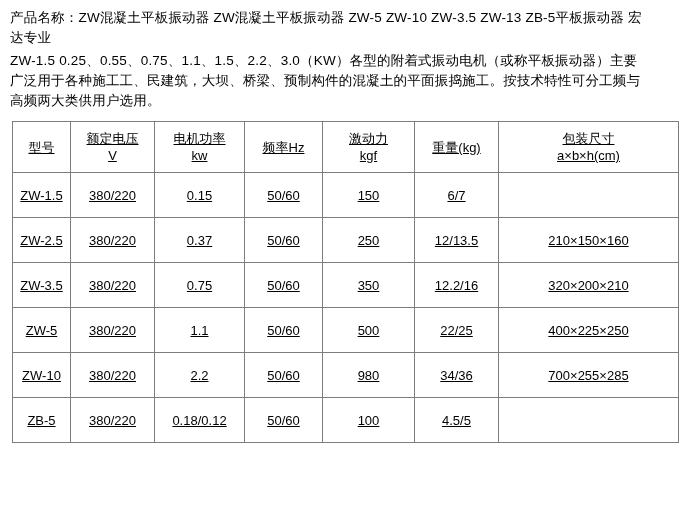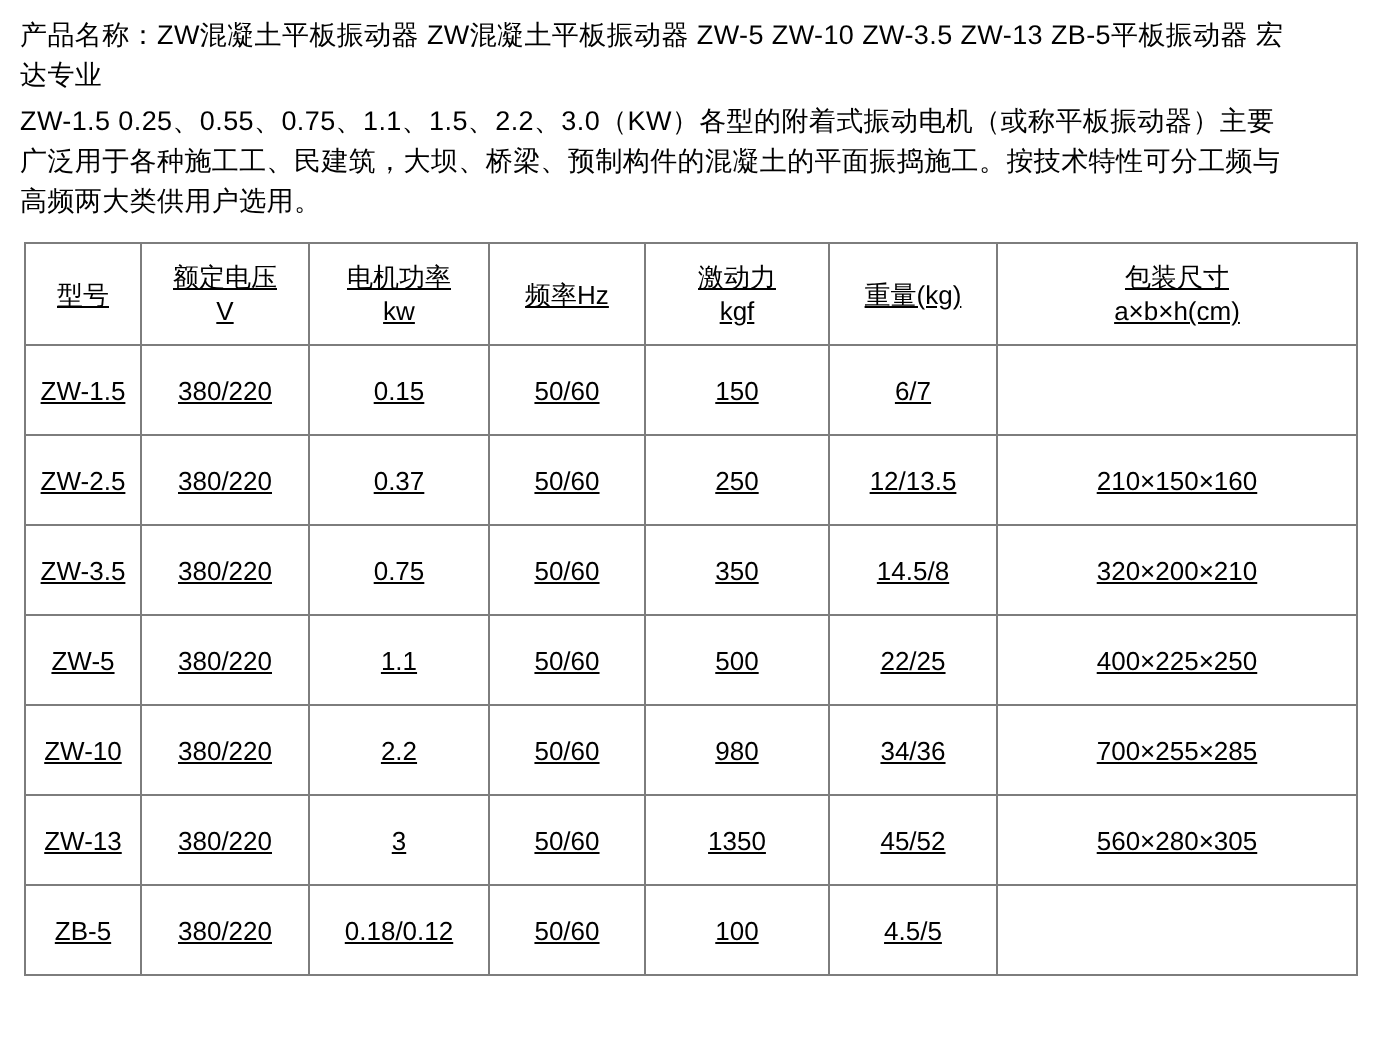--- a/index.html
+++ b/index.html
@@ -129,21 +129,21 @@
         <td>250</td>
         <td>12/13.5</td>
         <td>210×150×160</td>
       </tr>
       <tr>
         <td class="model-cell">ZW-3.5</td>
         <td>380/220</td>
         <td>0.75</td>
         <td>50/60</td>
         <td>350</td>
-        <td>14.5/8</td>
+        <td>12.2/16</td>
         <td>320×200×210</td>
       </tr>
       <tr>
         <td class="model-cell">ZW-5</td>
         <td>380/220</td>
         <td>1.1</td>
         <td>50/60</td>
         <td>500</td>
         <td>22/25</td>
         <td>400×225×250</td>
@@ -151,29 +151,20 @@
       <tr>
         <td class="model-cell">ZW-10</td>
         <td>380/220</td>
         <td>2.2</td>
         <td>50/60</td>
         <td>980</td>
         <td>34/36</td>
         <td>700×255×285</td>
       </tr>
       <tr>
-        <td class="model-cell">ZW-13</td>
-        <td>380/220</td>
-        <td>3</td>
-        <td>50/60</td>
-        <td>1350</td>
-        <td>45/52</td>
-        <td>560×280×305</td>
-      </tr>
-      <tr>
         <td class="model-cell">ZB-5</td>
         <td>380/220</td>
         <td>0.18/0.12</td>
         <td>50/60</td>
         <td>100</td>
         <td>4.5/5</td>
         <td></td>
       </tr>
     </tbody>
   </table>

